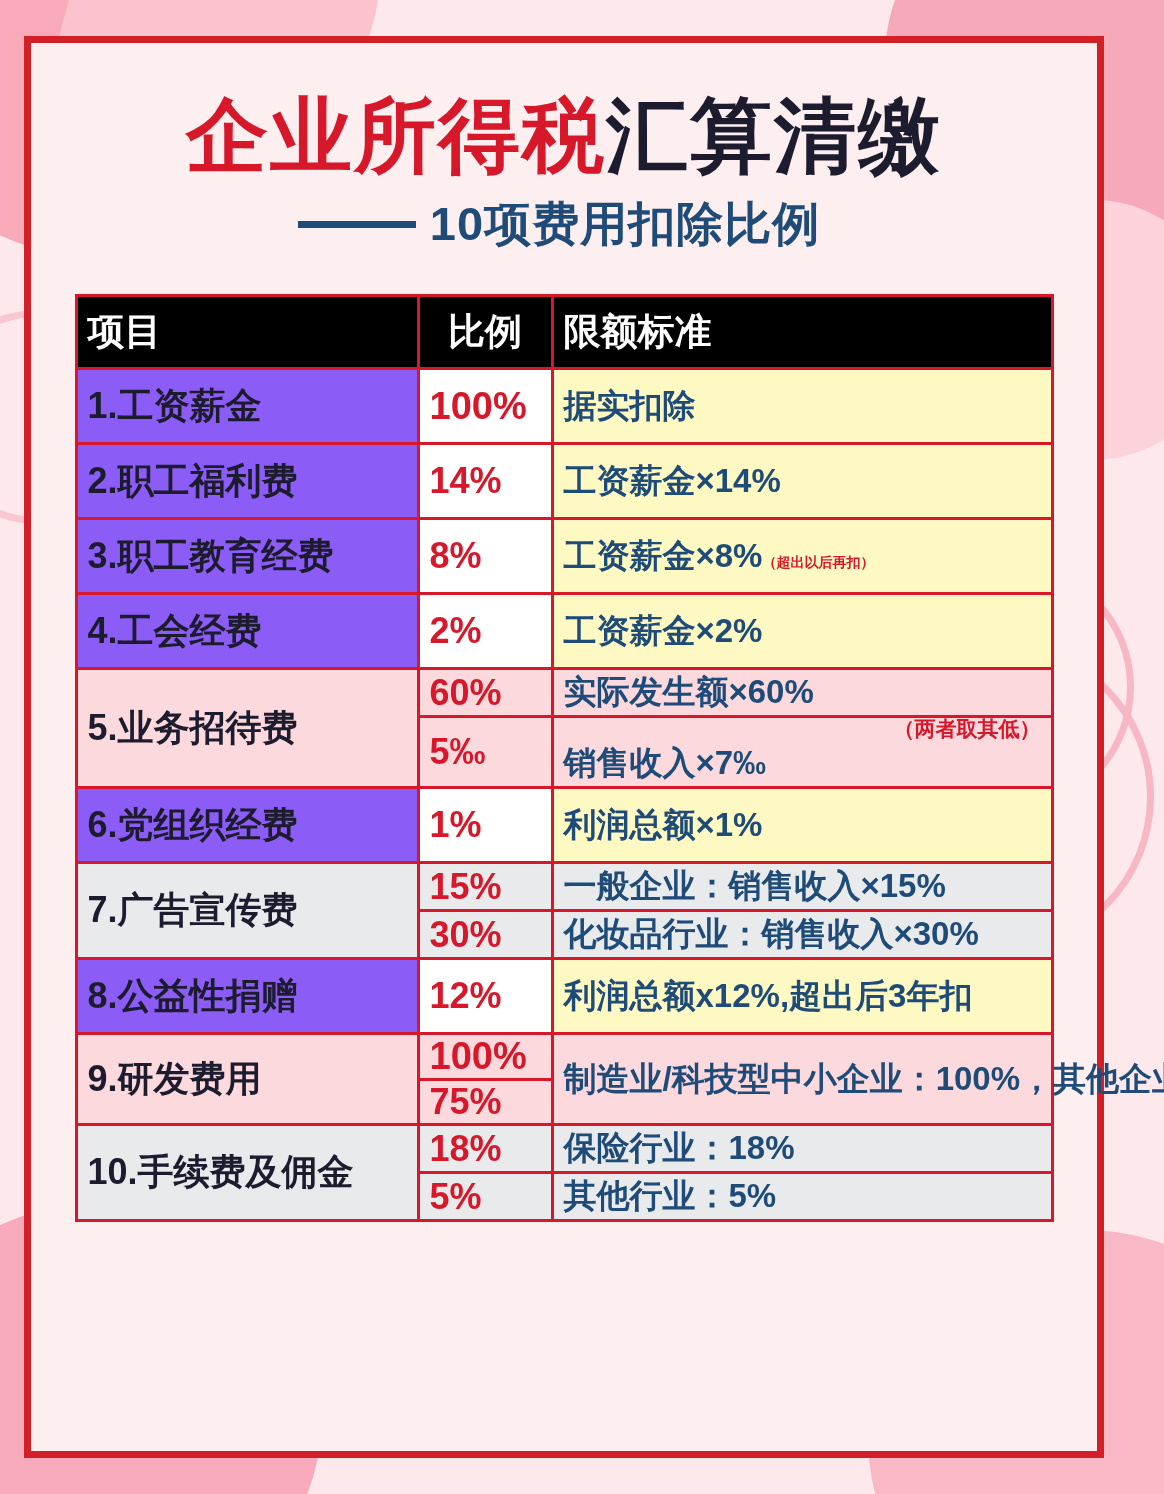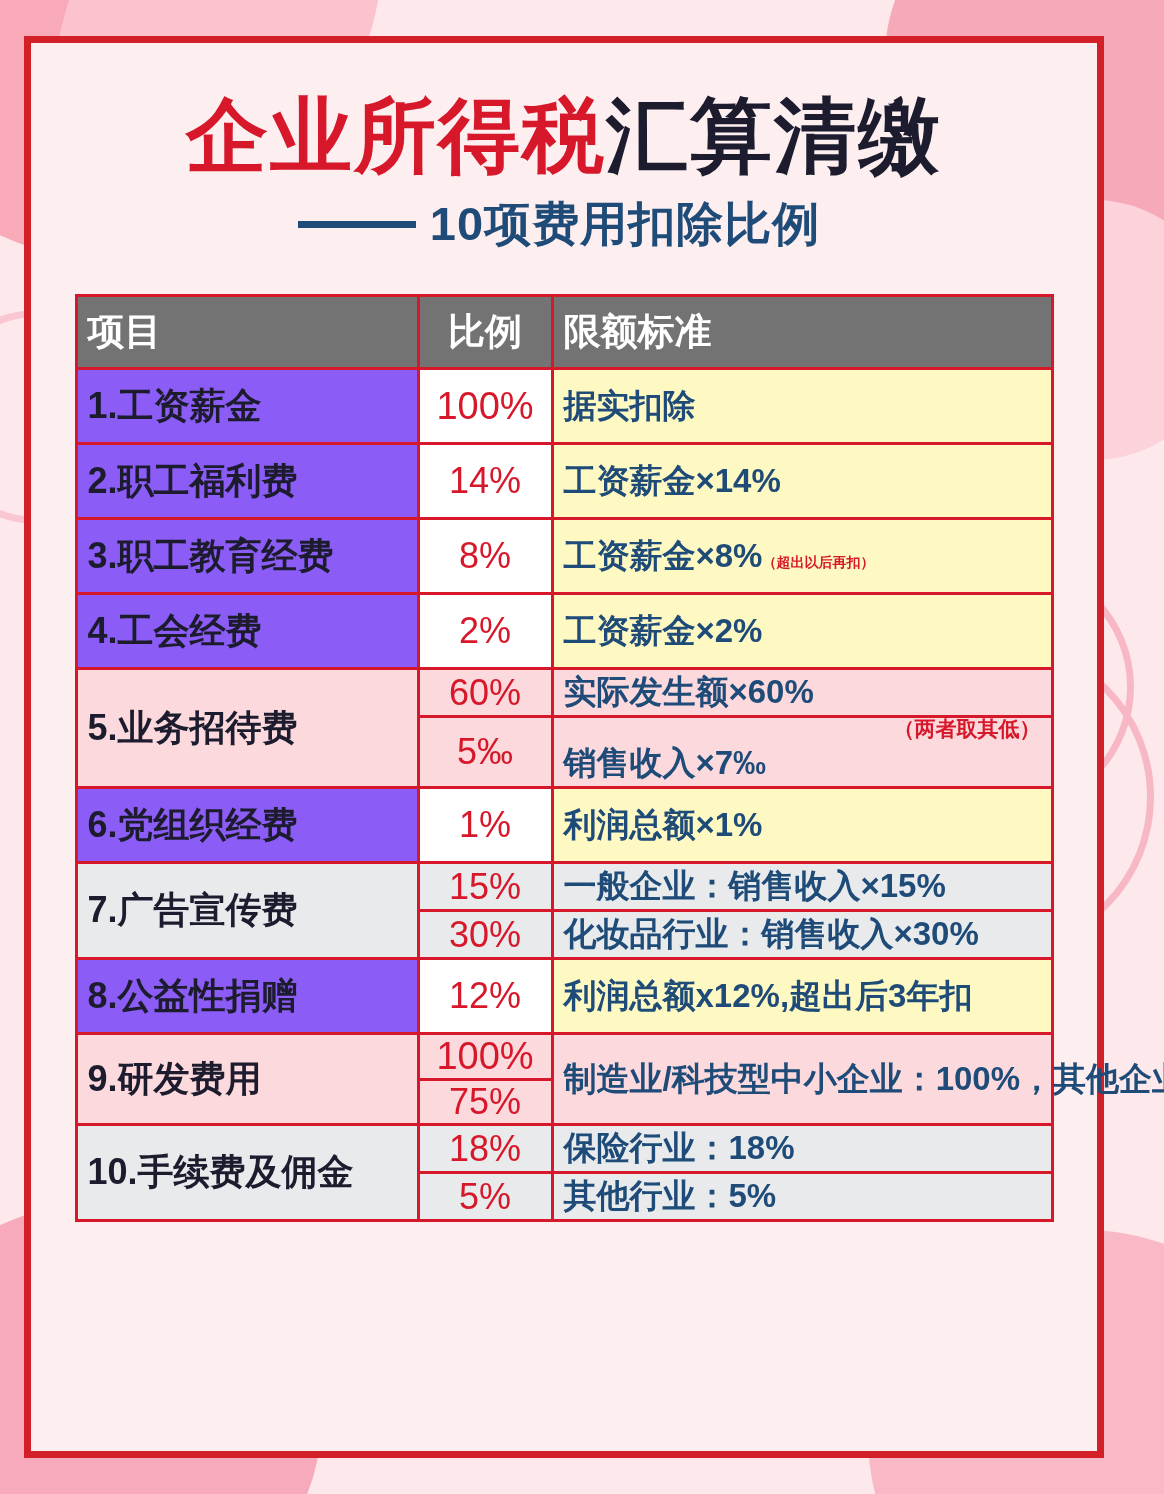--- a/index.html
+++ b/index.html
@@ -139,42 +139,41 @@
   table.rates col.c-item { width: 342px; }
   table.rates col.c-rate { width: 134px; }
   table.rates col.c-limit { width: 500px; }
 
   table.rates th, table.rates td {
     border: 3px solid #d7182a;
     padding: 0 10px;
     vertical-align: middle;
   }
   thead th {
-    background: #737373;
+    background: #000000;
     color: #ffffff;
     font-size: 37px;
     font-weight: bold;
     height: 70px;
     text-align: left;
     border-color: #d7182a;
   }
   thead th.th-rate { text-align: center; }
 
   td.item {
     font-size: 36px;
     font-weight: bold;
     color: #1c1c2e;
     background: #8b5cf6;
     height: 72px;
   }
   td.rate {
     font-size: 36px;
-    font-weight: normal;
+    font-weight: bold;
     color: #d7182a;
-    text-align: center;
     background: #ffffff;
     white-space: nowrap;
   }
   td.limit {
     font-size: 33px;
     font-weight: bold;
     color: #1e4b78;
     background: #fef9c3;
     white-space: nowrap;
   }

